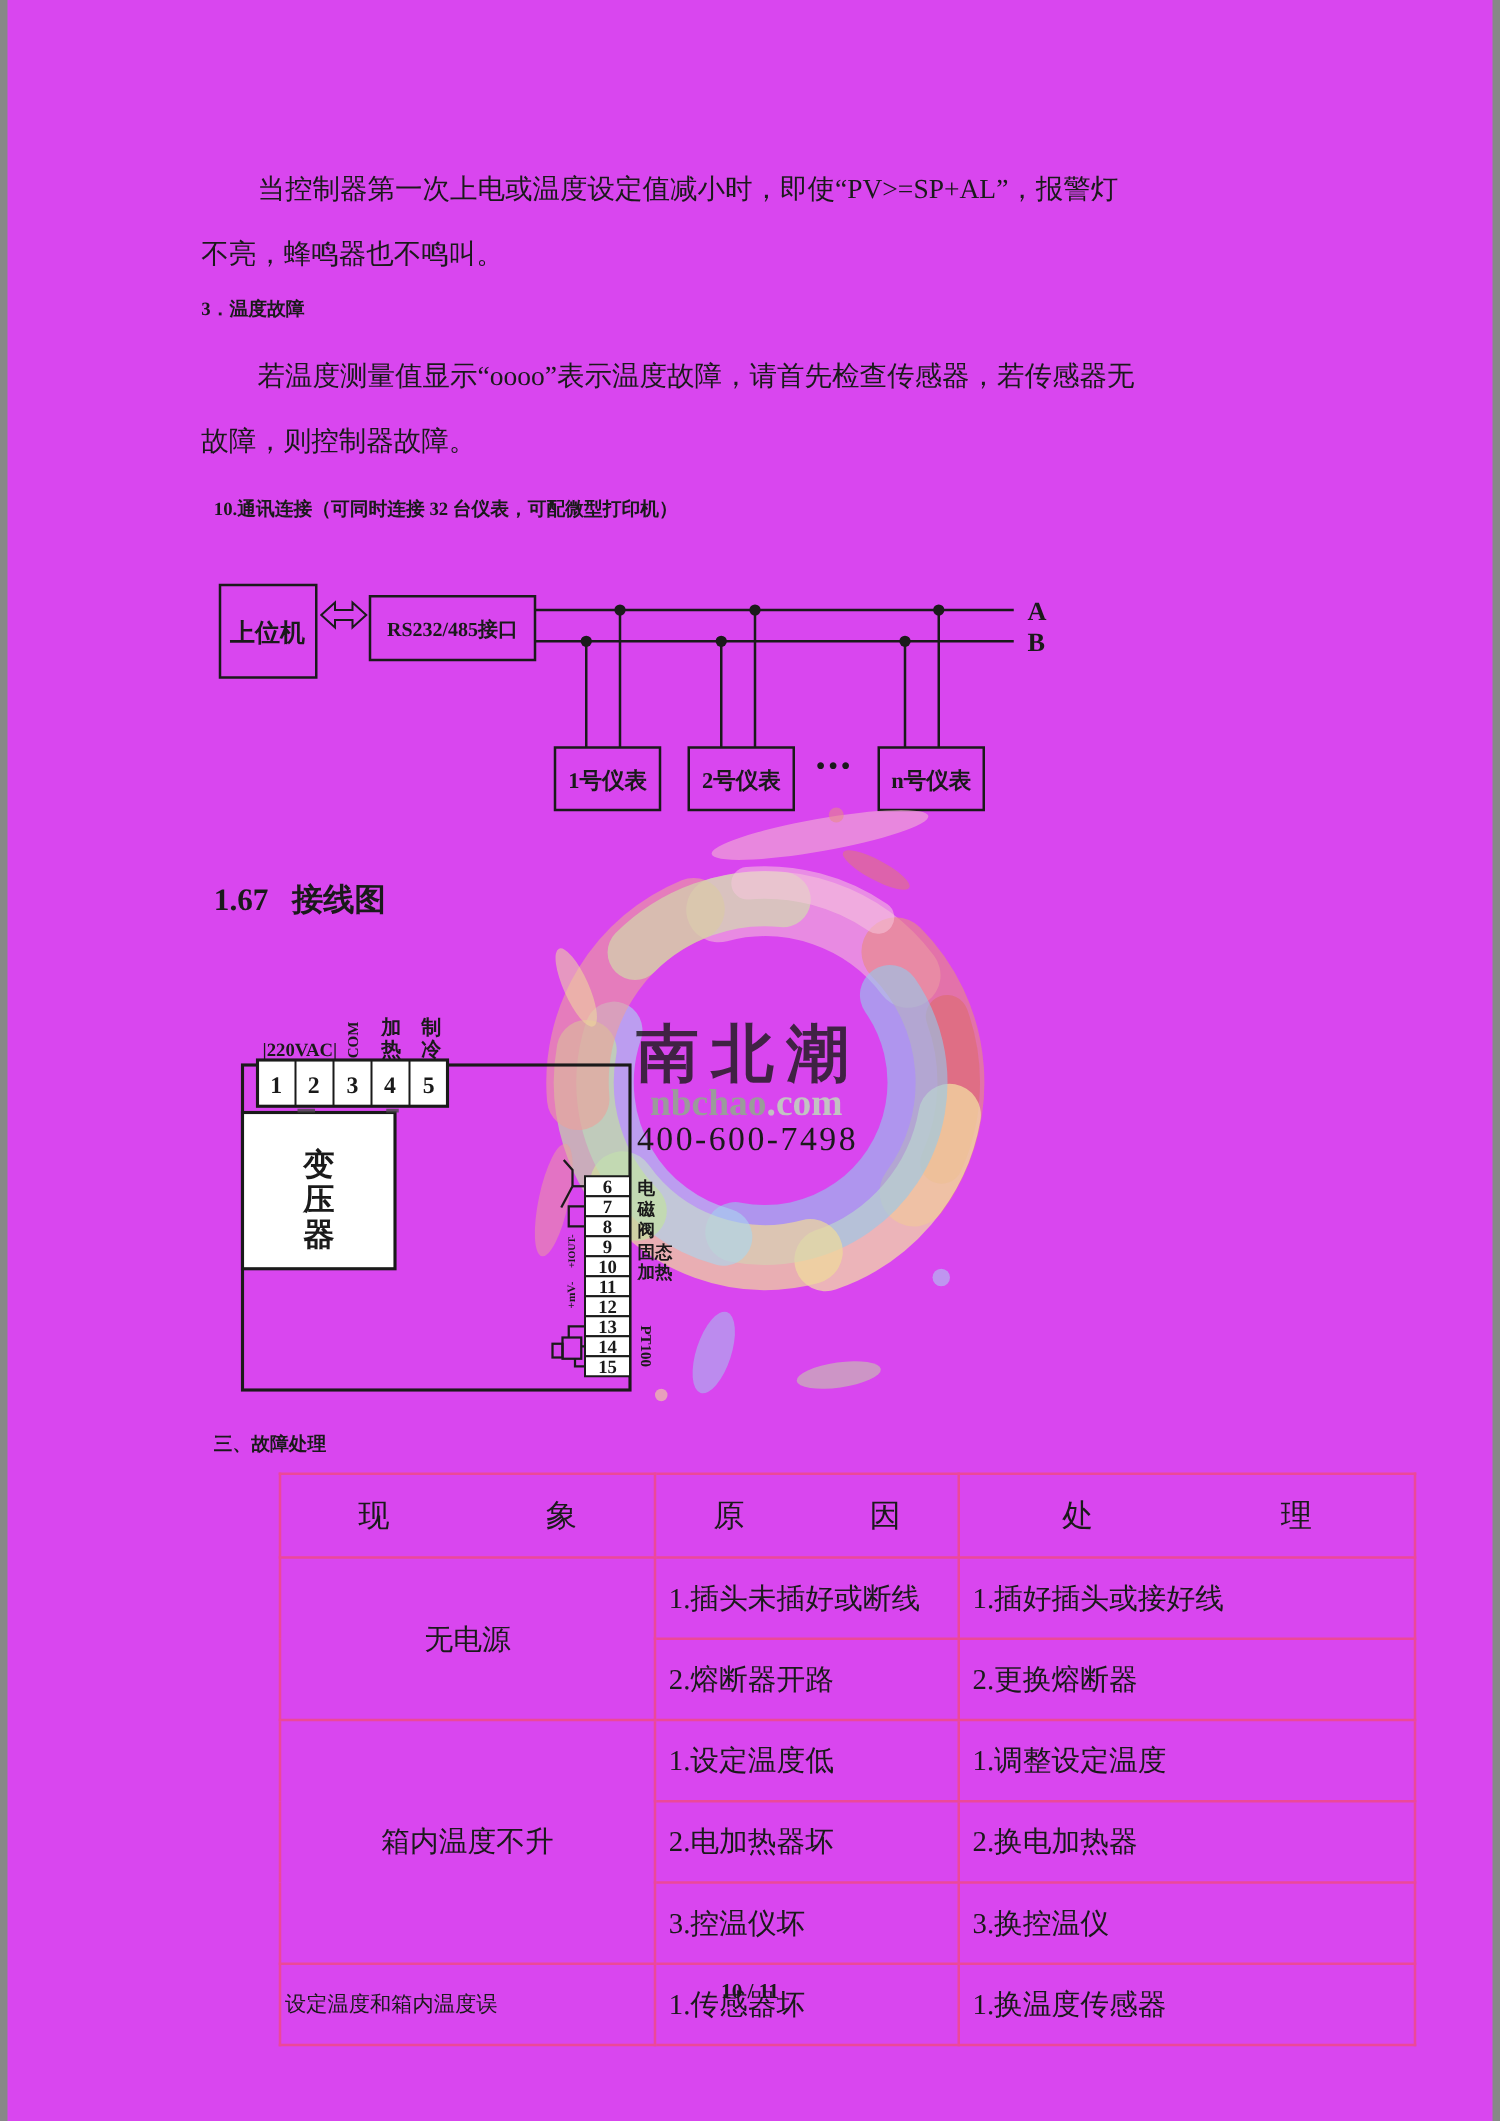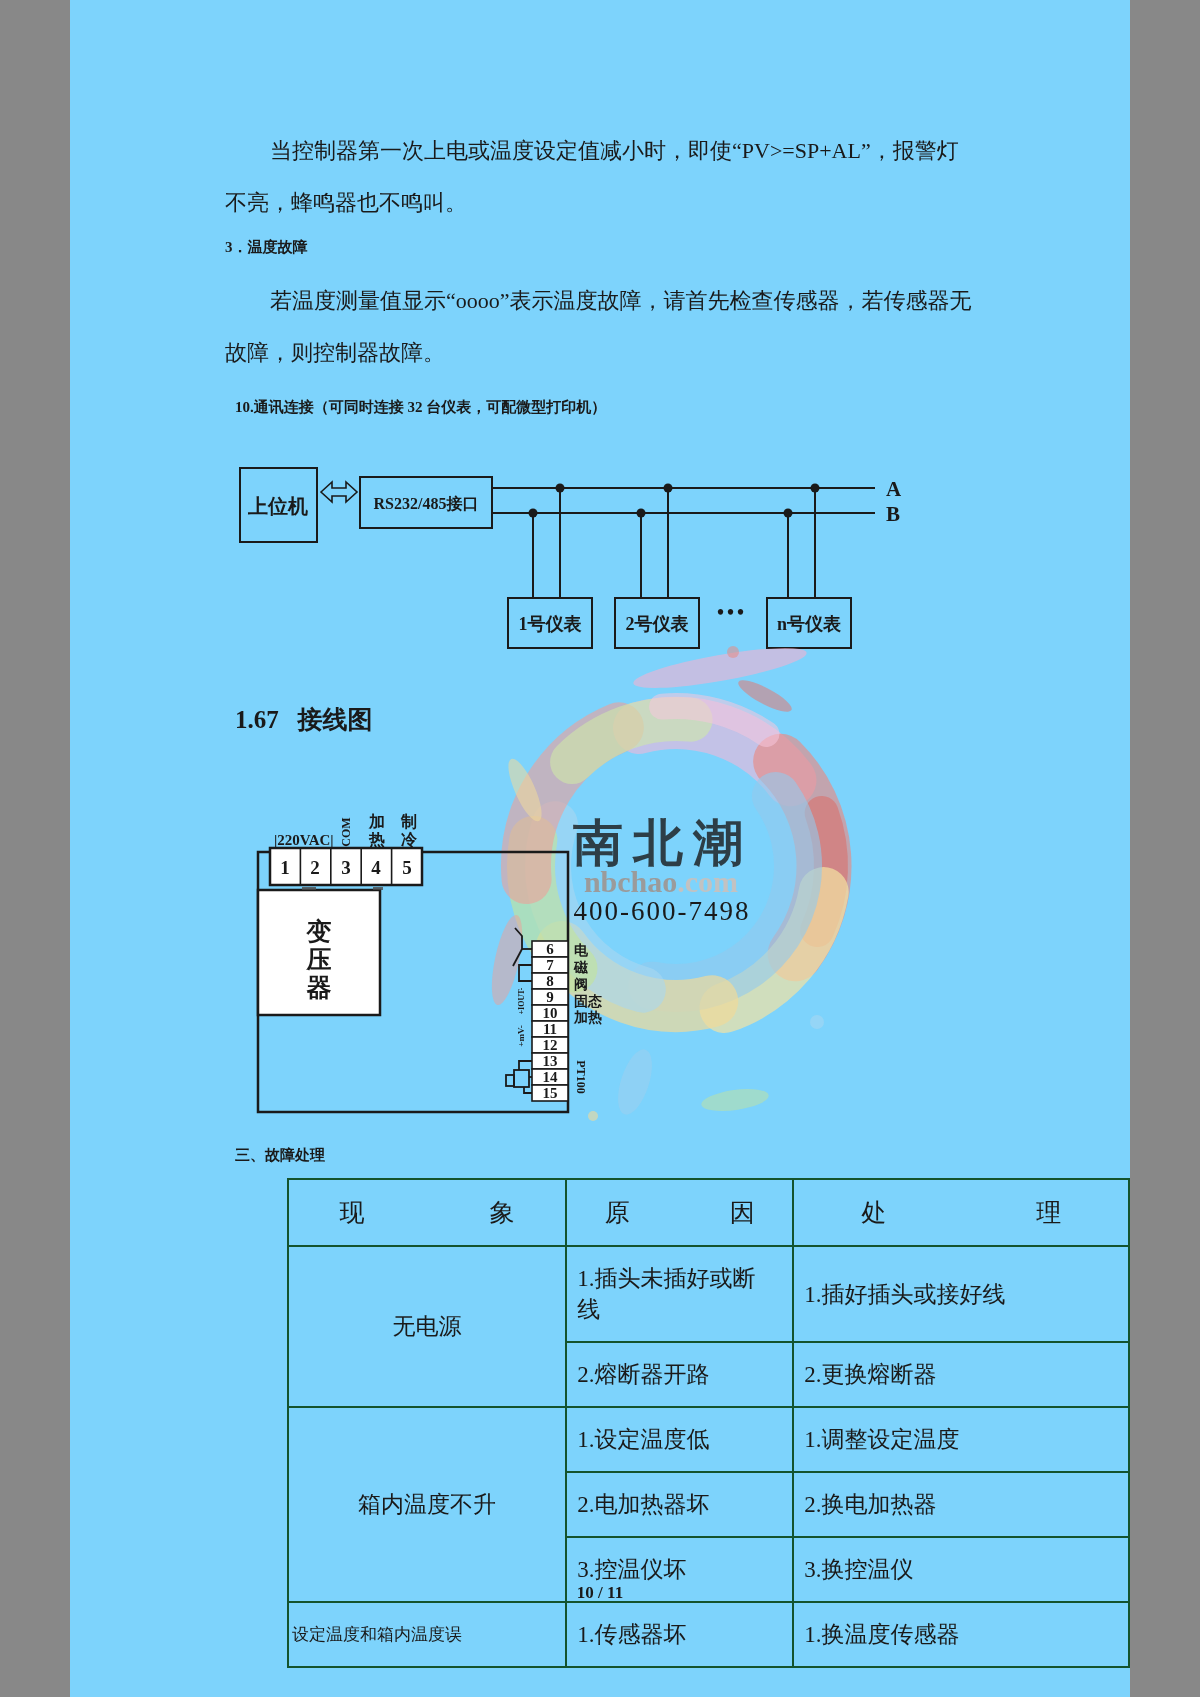--- a/index.html
+++ b/index.html
@@ -1,28 +1,28 @@
 <!DOCTYPE html>
 <html><head>
 <meta charset="utf-8">
 <style>
   html,body{margin:0;padding:0;background:#888;}
   #page{
-    position:relative;width:1060px;height:1697px;background:#7dd3fc;
+    position:relative;width:1188px;height:1697px;background:#d946ef;
     margin:0 auto;overflow:hidden;
     font-family:"Liberation Serif","DejaVu Serif",serif;color:#1a1a1a;
   }
   .txt{position:absolute;white-space:pre;}
   .body-line{font-size:22px;line-height:26px;}
   .hd{font-weight:bold;font-size:15px;}
   svg text{font-family:"Liberation Serif","DejaVu Serif",serif;fill:#1a1a1a;}
   .wm-title{font-weight:bold;}
   
   #fault-table{position:absolute;left:217px;top:1178px;border-collapse:collapse;table-layout:fixed;}
-  #fault-table td{border:2px solid #14532d;font-size:23px;padding:16px;vertical-align:middle;}
+  #fault-table td{border:2px solid #ec4899;font-size:23px;padding:16px;vertical-align:middle;}
   #fault-table td.ph{text-align:center;font-family:Liberation Serif, serif;}
   #fault-table td.ph-long{text-align:left;padding-left:3px;font-size:17px;}
   #fault-table td.cz{text-align:left;padding-left:10px;}
   #fault-table td.hcell{text-align:center;font-size:25px;}
   .c1{width:266px;} .c2{width:209px;} .c3{width:331px;}
   tr.hrow{height:47px;} tr.drow{height:48px;}
 </style>
 </head>
 <body>
 

